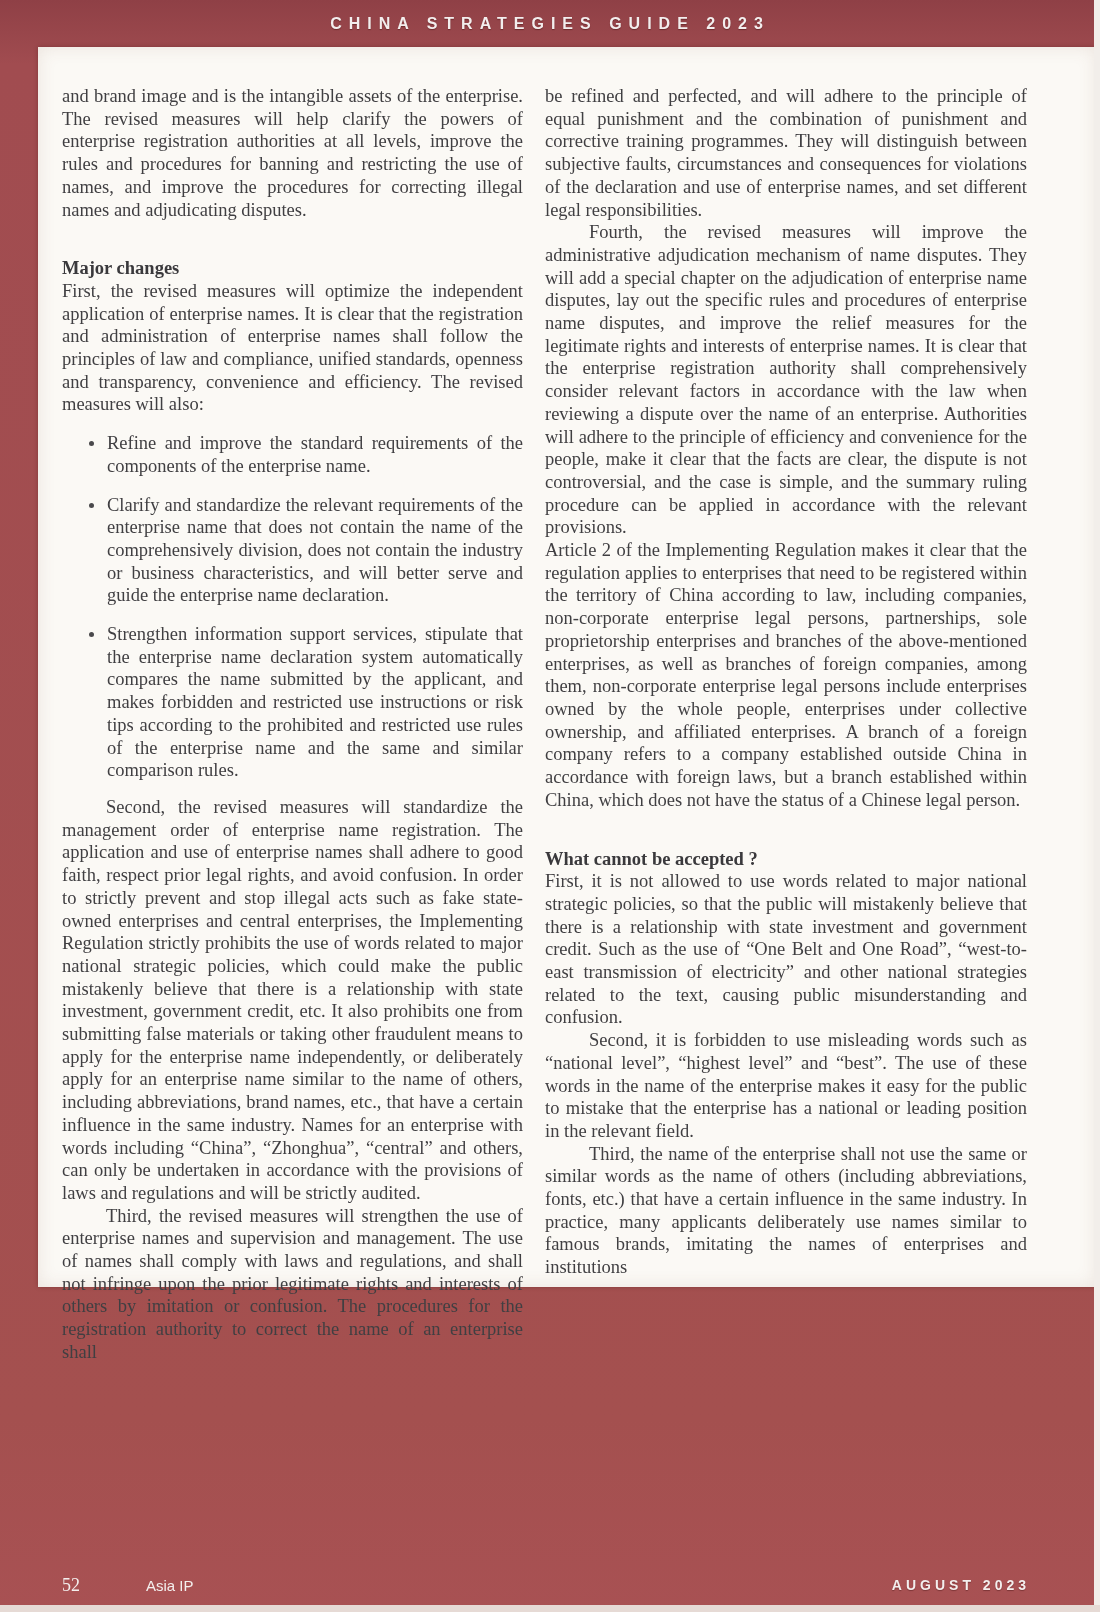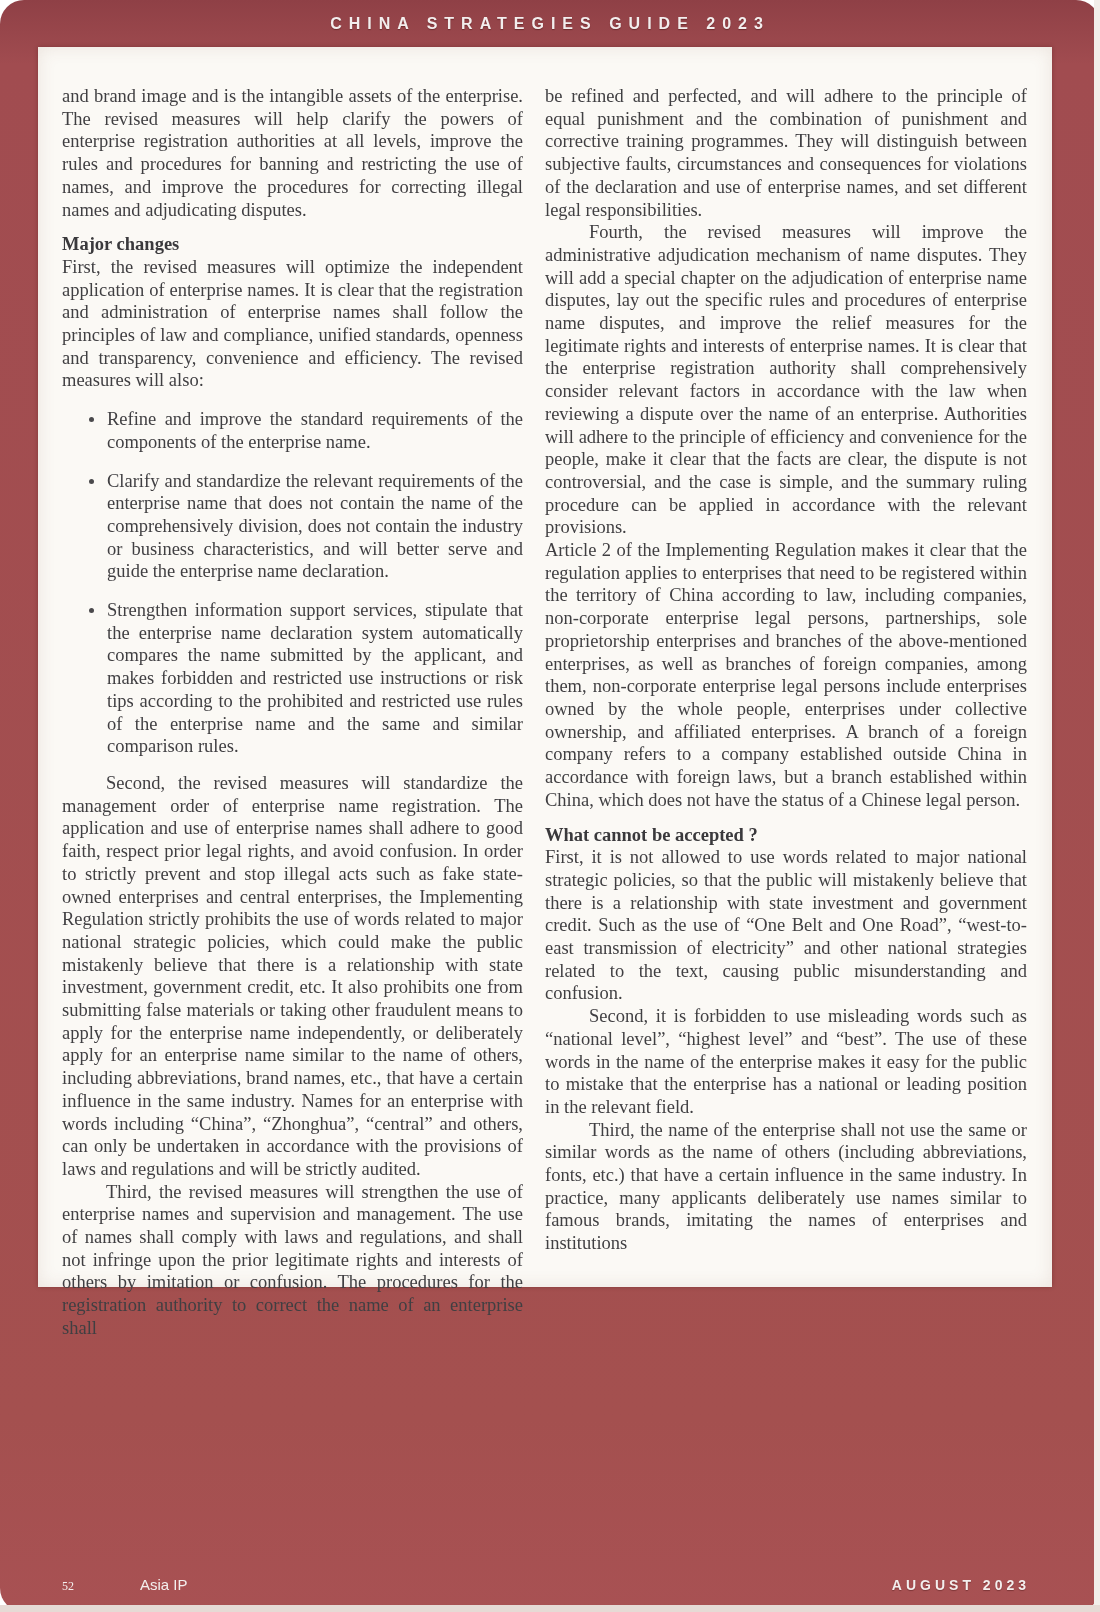--- a/index.html
+++ b/index.html
@@ -8,21 +8,20 @@
     width: 1100px;
     height: 1612px;
     overflow: hidden;
     font-family: "Liberation Serif", serif;
   }
   .page {
     position: relative;
     width: 1100px;
     height: 1612px;
     background: linear-gradient(180deg, #8f4046 0%, #a14c50 4%, #a4504f 88%, #a85153 100%);
-    border-radius: 24px;
   }
   
   .edge-right {
     position: absolute;
     right: 0; top: 0;
     width: 6px; height: 100%;
     background: #f2eeea;
   }
   .edge-bottom {
     position: absolute;
@@ -45,20 +44,21 @@
     font-size: 16px;
     letter-spacing: 7px;
     text-shadow: 0 1px 1px rgba(60,10,12,0.45);
   }
   .sheet {
     position: absolute;
     left: 38px; top: 47px;
     width: 1014px; height: 1240px;
     background: #fbf9f5;
     box-shadow: inset 0 0 18px rgba(120,70,60,0.12), 0 0 4px rgba(70,20,20,0.35);
+    padding-left: 44px;
   }
   .body-grid {
     position: absolute;
     left: 24px; top: 38px;
     width: 965px;
     display: flex;
     gap: 22px;
   }
   .col {
     color: #403f42;
@@ -69,21 +69,21 @@
   .col-left { width: 461px; }
   .col-right { width: 482px; }
   .para { margin: 0; }
   .para.indent { text-indent: 44px; }
   .para.gap { margin-top: 14px; }
   .heading {
     font-weight: 700;
     color: #3a393c;
     margin: 0;
   }
-  .heading.gap { margin-top: 12px; }
+  .heading.gap { margin-top: 36px; }
   ul.bullets {
     margin: 0;
     padding: 0;
     list-style: none;
   }
   ul.bullets li {
     position: relative;
     padding-left: 45px;
     margin-top: 16px;
   }
@@ -106,21 +106,21 @@
     align-items: center;
     color: #f4efee;
   }
   .footer-left {
     display: flex;
     align-items: baseline;
     margin-left: 62px;
   }
   .page-number {
     font-family: "Liberation Serif", serif;
-    font-size: 12px;
+    font-size: 18px;
     text-align: center;
   }
   .pub-name {
     font-family: "Liberation Sans", sans-serif;
     font-size: 15px;
     margin-left: 66px;
   }
   .issue-date {
     margin-left: auto;
     margin-right: 70px;

